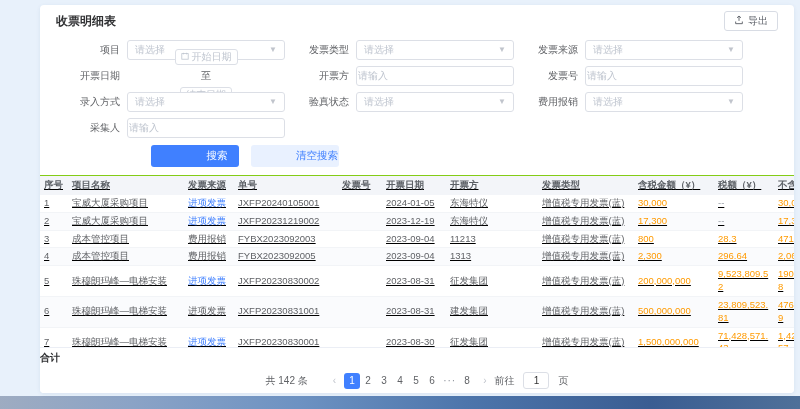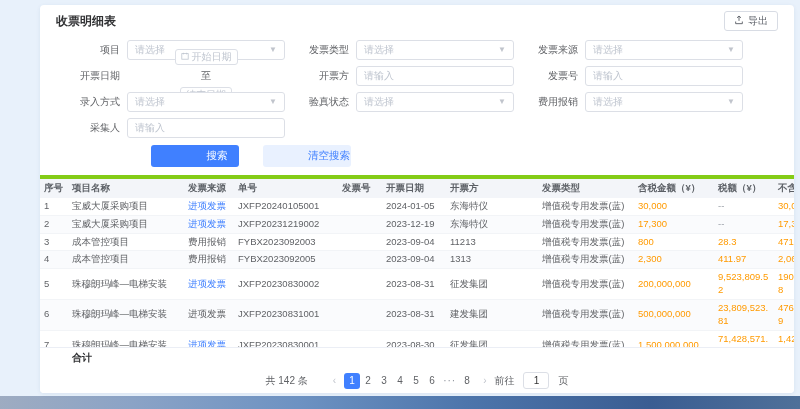--- a/index.html
+++ b/index.html
@@ -21,47 +21,47 @@
 
   
   .filters { flex:none; padding:6px 0 0 24px; }
   .f-row { display:flex; align-items:center; height:21px; margin-bottom:5px; }
   .f-item { display:flex; align-items:center; margin-right:8px; }
   .f-label { width:56px; flex:none; text-align:right; color:#606266; font-size:10px; margin-right:7px; }
   .control { width:158px; height:20px; border:1px solid #dcdfe6; border-radius:3px; background:#fff;
     display:flex; align-items:center; justify-content:space-between; padding:0 7px; font-size:10px; }
   .ph { color:#bfc5cf;text-align:right; }
   .chev { color:#c0c4cc; font-size:8px; }
-  input.control { display:inline-block; padding:0 7px; color:#333; outline:none; }
+  input.control { display:inline-block; padding:0 1px; color:#333; outline:none; }
   input::placeholder { color:#bfc5cf; }
   .date-group { width:158px; display:flex; align-items:center; gap:4px;flex-direction:column; }
   .date-box { flex:1; height:20px; border:1px solid #dcdfe6; border-radius:3px; background:#fff;
     display:flex; align-items:center; gap:3px; padding:0 5px; font-size:10px; }
   .sep { color:#606266; font-size:10px; }
   .btn-row { display:flex; gap:12px; margin:7px 0 8px 87px; }
   .btn { height:22px; width:88px; border:none; border-radius:3px; font-size:10.5px;
     display:flex; align-items:center; justify-content:center; cursor:pointer;
     font-family:inherit;padding-left:44px; }
   .btn-primary { background:#4080ff; color:#fff; }
-  .btn-plain { background:#e9f1ff; color:#4080ff;margin-left:12px; }
-
-  
-  .table-wrap { flex:1; overflow:hidden; border-top:4px solid #84cc16; }
+  .btn-plain { background:#e9f1ff; color:#4080ff; }
+
+  
+  .table-wrap { flex:1; overflow:hidden; border-top:1px solid #84cc16;text-decoration:underline; }
   table { table-layout:fixed; width:806px; border-collapse:collapse; font-size:9.5px; color:#606266; }
   th { background:#f3f5f9; color:#5c6066; font-weight:bold; text-align:left;
     height:19px; padding:0 4px; white-space:nowrap; overflow:hidden; }
   td { padding:2px 4px; border-bottom:1px solid #f2f4f7; word-break:break-all; line-height:1.35; }
   tbody tr:nth-child(even) { background:#fafbfd; }
   td.num { color:#ff9a00; }
   td.muted { color:#9aa0a8; }
   td.link { color:#4080ff; cursor:pointer; }
 
   
   .summary { flex:none; height:21px; display:flex; align-items:center; font-size:10px;
-    font-weight:bold; color:#303133; padding:0 14px 0 32px; border-top:1px solid #ebeef5; background:#fff; }
+    font-weight:bold; color:#303133; padding:0 14px 0 0; border-top:1px solid #ebeef5; background:#fff; }
   .summary-items { margin-left:auto; display:flex; gap:26px; }
 
   
   .pagination { flex:none; height:25px; display:flex; align-items:center; justify-content:center;
     gap:5px; font-size:10px; color:#606266; background:#fff; }
   .pg-total { margin-right:17px; }
   .arrow { color:#c0c4cc; padding:0 3px; cursor:pointer; }
   .page { min-width:16px; height:16px; display:inline-flex; align-items:center; justify-content:center;
     border-radius:3px; cursor:pointer; padding:0 3px; }
   .page.active { background:#4080ff; color:#fff; }
@@ -251,21 +251,21 @@
             <tr>
               <td>4</td>
               <td>成本管控项目</td>
               <td>费用报销</td>
               <td>FYBX2023092005</td>
               <td></td>
               <td>2023-09-04</td>
               <td>1313</td>
               <td>增值税专用发票(蓝)</td>
               <td class="num">2,300</td>
-              <td class="num">411.97</td>
+              <td class="num">296.64</td>
               <td class="num">2,069.91</td>
             </tr>
             <tr>
               <td>5</td>
               <td>珠穆朗玛峰—电梯安装</td>
               <td class="link">进项发票</td>
               <td>JXFP20230830002</td>
               <td></td>
               <td>2023-08-31</td>
               <td>征发集团</td>

